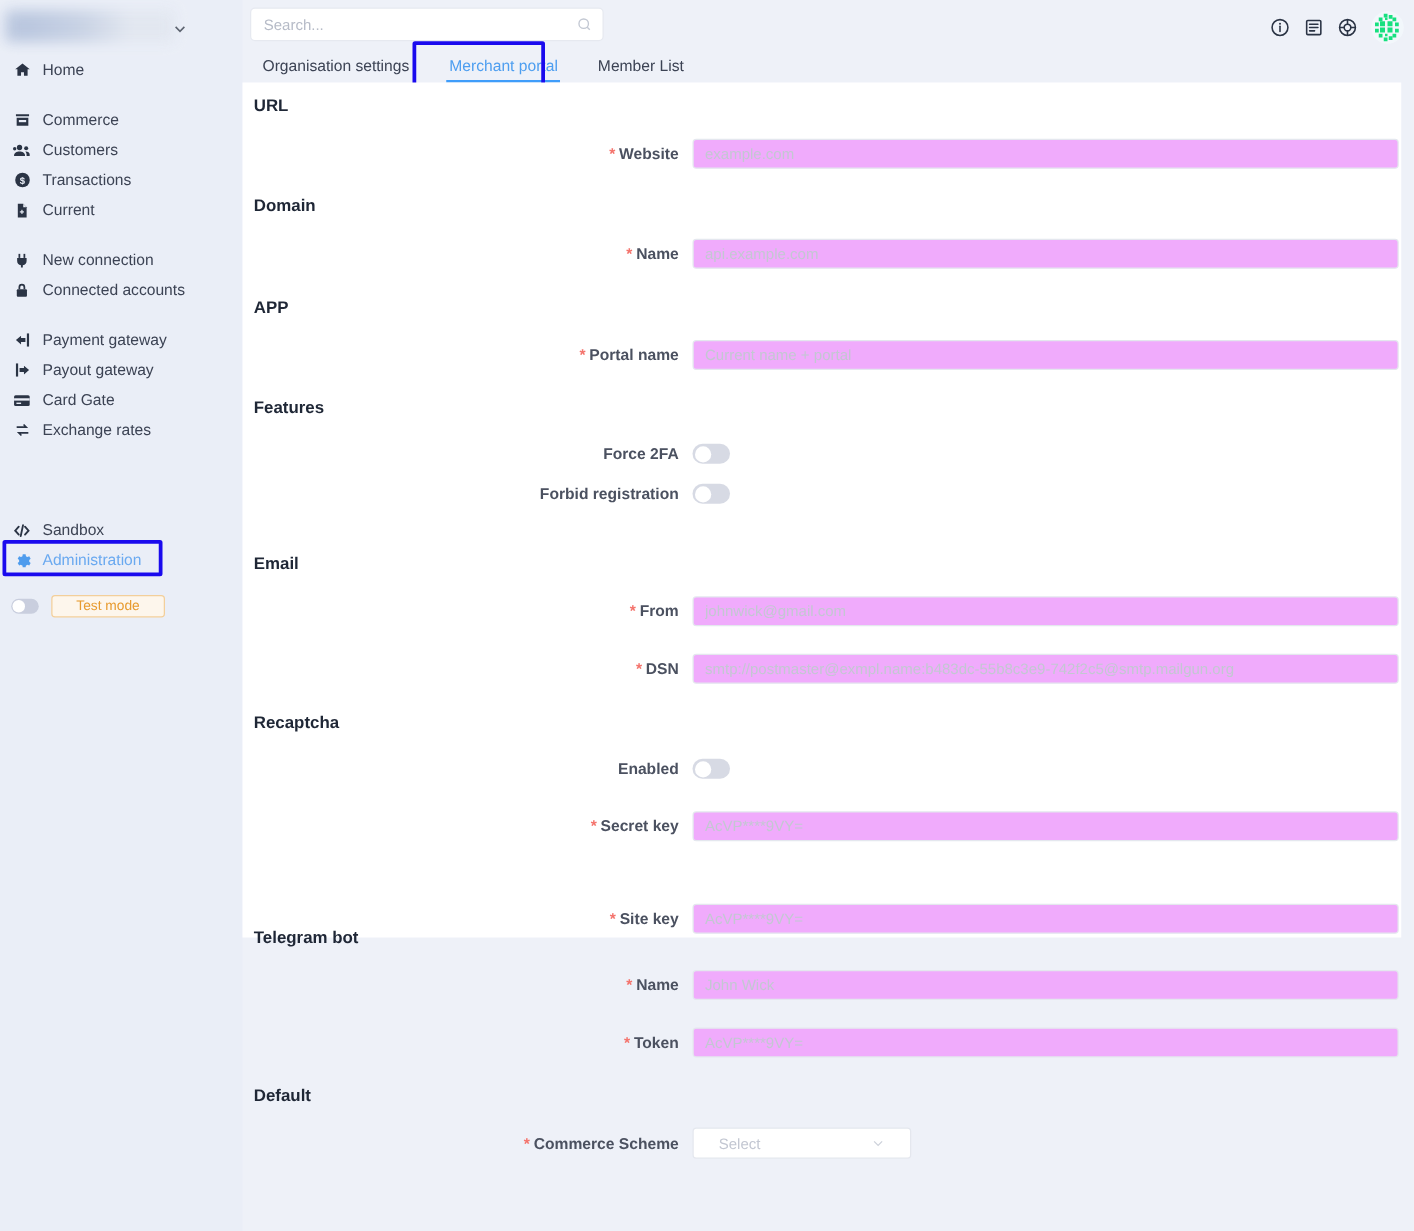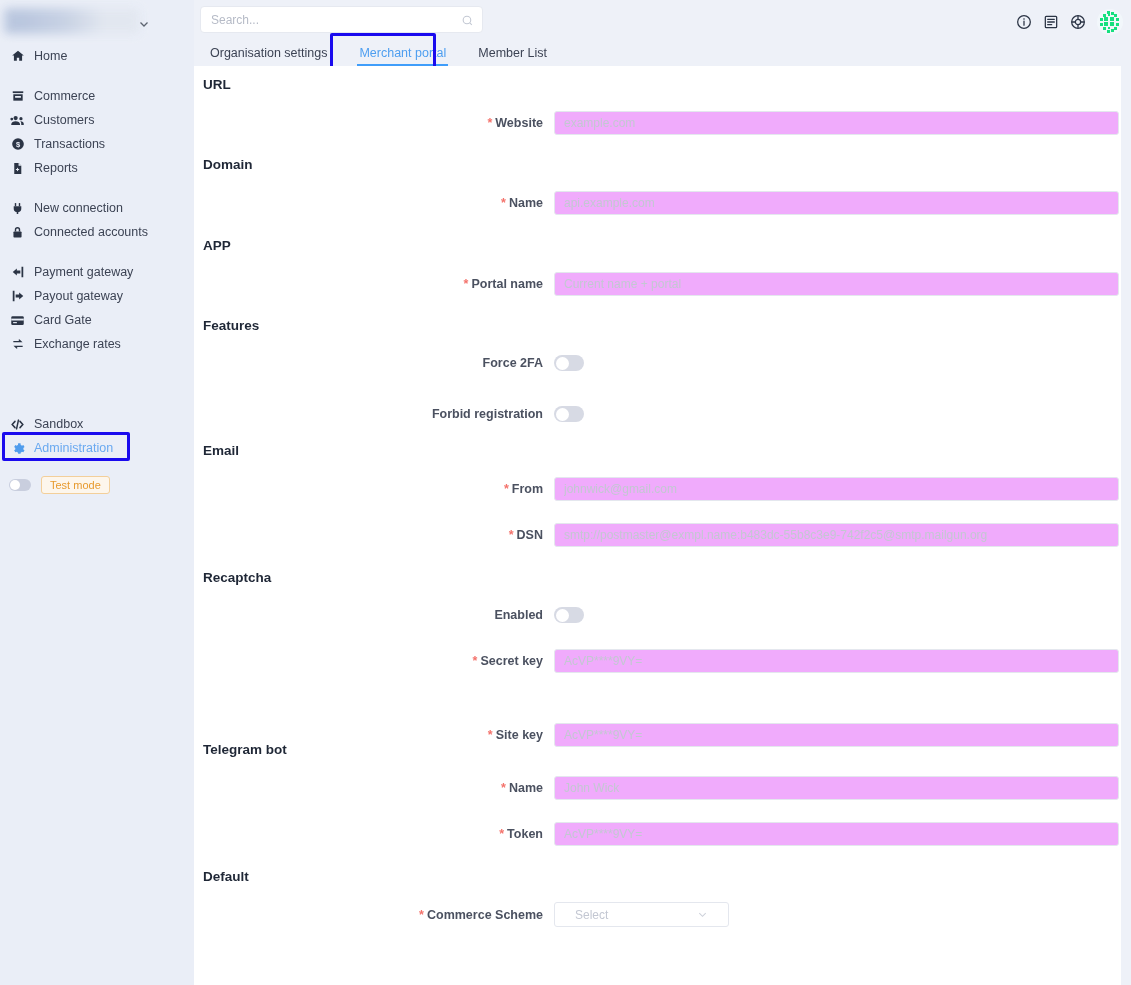--- a/index.html
+++ b/index.html
@@ -72,21 +72,21 @@
     background: #c9cede; position: relative; margin-right: 10px;
     flex: 0 0 22px; cursor: pointer;
   }
   .mini-toggle::after {
     content: ""; position: absolute; left: 1px; top: 1px;
     width: 10px; height: 10px; border-radius: 50%; background: #fff;
   }
   .test-badge {
     border: 1px solid #f3cf9a; background: #fdf6ec;
     color: #e79a2e; font-size: 11px; border-radius: 3px;
-    padding: 2px 8px; line-height: 1.15;
+    padding: 2px 19px; line-height: 1.15;
   }
 
   
   .topbar {
     position: absolute; left: 194px; top: 0;
     width: 937px; height: 40px;
   }
   .search-box {
     position: absolute; left: 6px; top: 6px;
     width: 283px; height: 27px;
@@ -133,21 +133,21 @@
   .annot-tab {
     position: absolute; left: 330px; top: 33px;
     width: 106px; height: 40px;
     border: 3px solid #1a0aee; border-radius: 2px;
     pointer-events: none;
   }
 
   
   .content {
     position: absolute; left: 194px; top: 66px;
-    width: 927px; height: 919px;
+    width: 927px; height: 684px;
     background: #fff;
   }
 
   .section-title {
     position: absolute; left: 9px;
     font-size: 13.5px; font-weight: bold; color: #1f2736;
   }
   .field-row { position: absolute; left: 0; display: flex; align-items: center; }
   .field-label {
     width: 360px; text-align: right; padding-right: 11px;
@@ -242,21 +242,21 @@
       </div>
       <div class="nav-item">
         <span class="nav-icon">
           <svg viewBox="0 0 24 24" fill="currentColor" width="13" height="13">
               <path d="M6 2h8l5 5v15H6z"></path>
               <path d="M14 2v5h5" fill="#eaeef7"></path>
               <rect x="9" y="13" width="6" height="1.8" fill="#eaeef7"></rect>
               <rect x="11.2" y="10.8" width="1.8" height="6" fill="#eaeef7"></rect>
             </svg>
         </span>
-        <span>Reports</span>
+        <span>Current</span>
       </div>
     </div>
 
     <div class="nav-group" style="top:196px">
       <div class="nav-item">
         <span class="nav-icon">
           <svg viewBox="0 0 24 24" fill="currentColor" width="13" height="13">
               <rect x="7" y="2" width="2.6" height="6"></rect>
               <rect x="14.4" y="2" width="2.6" height="6"></rect>
               <path d="M5 8h14v4a7 7 0 01-5.6 6.9V22h-2.8v-3.1A7 7 0 015 12z"></path>
@@ -439,21 +439,21 @@
         <span class="req">*</span><span>Portal name</span>
       </div>
       <input class="text-input" type="text" placeholder="Current name + portal" style="">
     </div>
 
     <div class="section-title" style="top:252px">Features</div>
     <div class="field-row" style="top:289px">
       <div class="field-label">Force 2FA</div>
       <span class="toggle"></span>
     </div>
-    <div class="field-row" style="top:340px">
+    <div class="field-row" style="top:321px">
       <div class="field-label">Forbid registration</div>
       <span class="toggle"></span>
     </div>
 
     <div class="section-title" style="top:377px">Email</div>
     <div class="field-row" style="top:411px">
       <div class="field-label">
         <span class="req">*</span><span>From</span>
       </div>
       <input class="text-input" type="text" placeholder="johnwick@gmail.com" style="">

